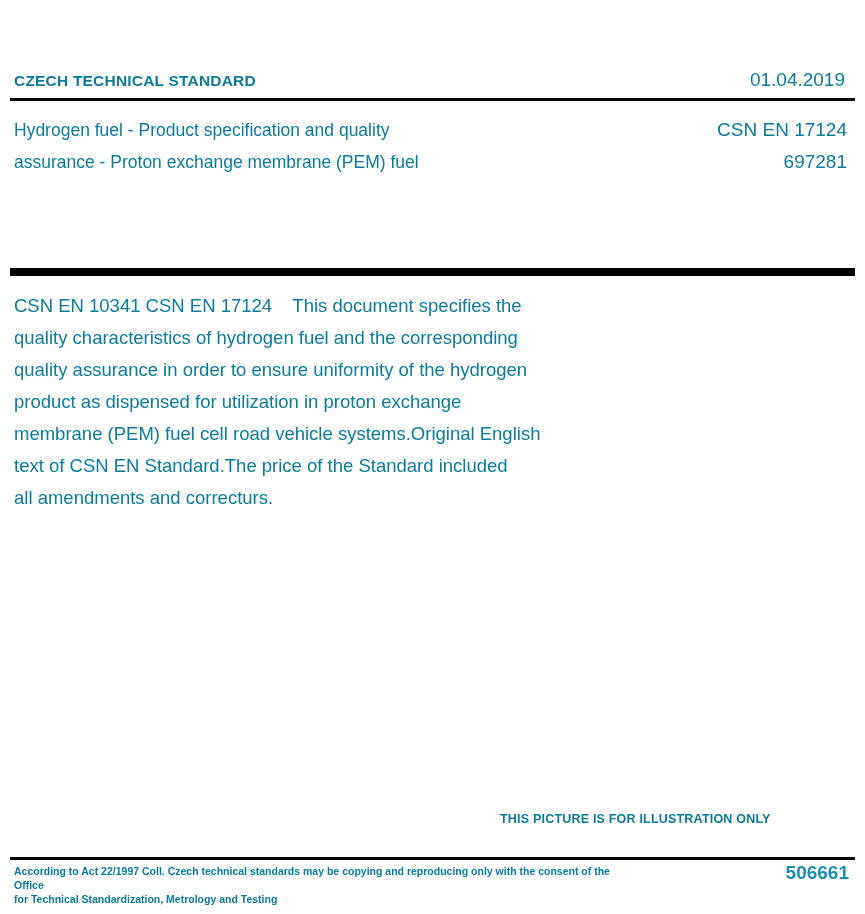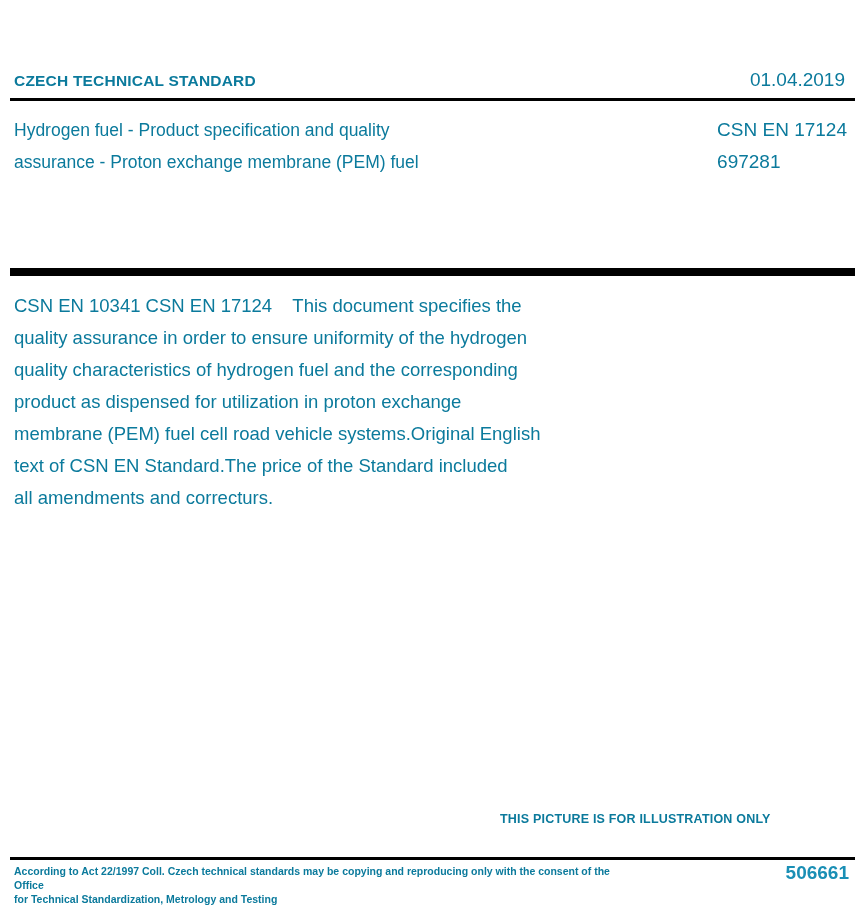--- a/index.html
+++ b/index.html
@@ -68,21 +68,21 @@
   }
   .title-line {
     font-size: 17.5px;
     line-height: 32px;
     color: #0b7a9c;
   }
   .code-block {
     position: absolute;
     right: 18px;
     top: 114px;
-    text-align: left;
+    text-align: right;
   }
   .code-line {
     font-size: 19px;
     line-height: 32px;
     color: #0b7a9c;
     white-space: nowrap;
   }
 
   .rule-thick {
     position: absolute;
@@ -179,22 +179,22 @@
 
   <div class="code-block">
     <div class="code-line">CSN EN 17124</div>
     <div class="code-line">697281</div>
   </div>
 
   <div class="rule-thick"></div>
 
   <div class="abstract">
     <div class="abstract-line">CSN EN 10341 CSN EN 17124    This document specifies the</div>
+    <div class="abstract-line">quality characteristics of hydrogen fuel and the corresponding</div>
     <div class="abstract-line">quality assurance in order to ensure uniformity of the hydrogen</div>
-    <div class="abstract-line">quality characteristics of hydrogen fuel and the corresponding</div>
     <div class="abstract-line">product as dispensed for utilization in proton exchange</div>
     <div class="abstract-line">membrane (PEM) fuel cell road vehicle systems.Original English</div>
     <div class="abstract-line">text of CSN EN Standard.The price of the Standard included</div>
     <div class="abstract-line">all amendments and correcturs.</div>
   </div>
 
   <div class="ghost g1"></div>
   <div class="ghost g2"></div>
   <div class="ghost g3"></div>
 

